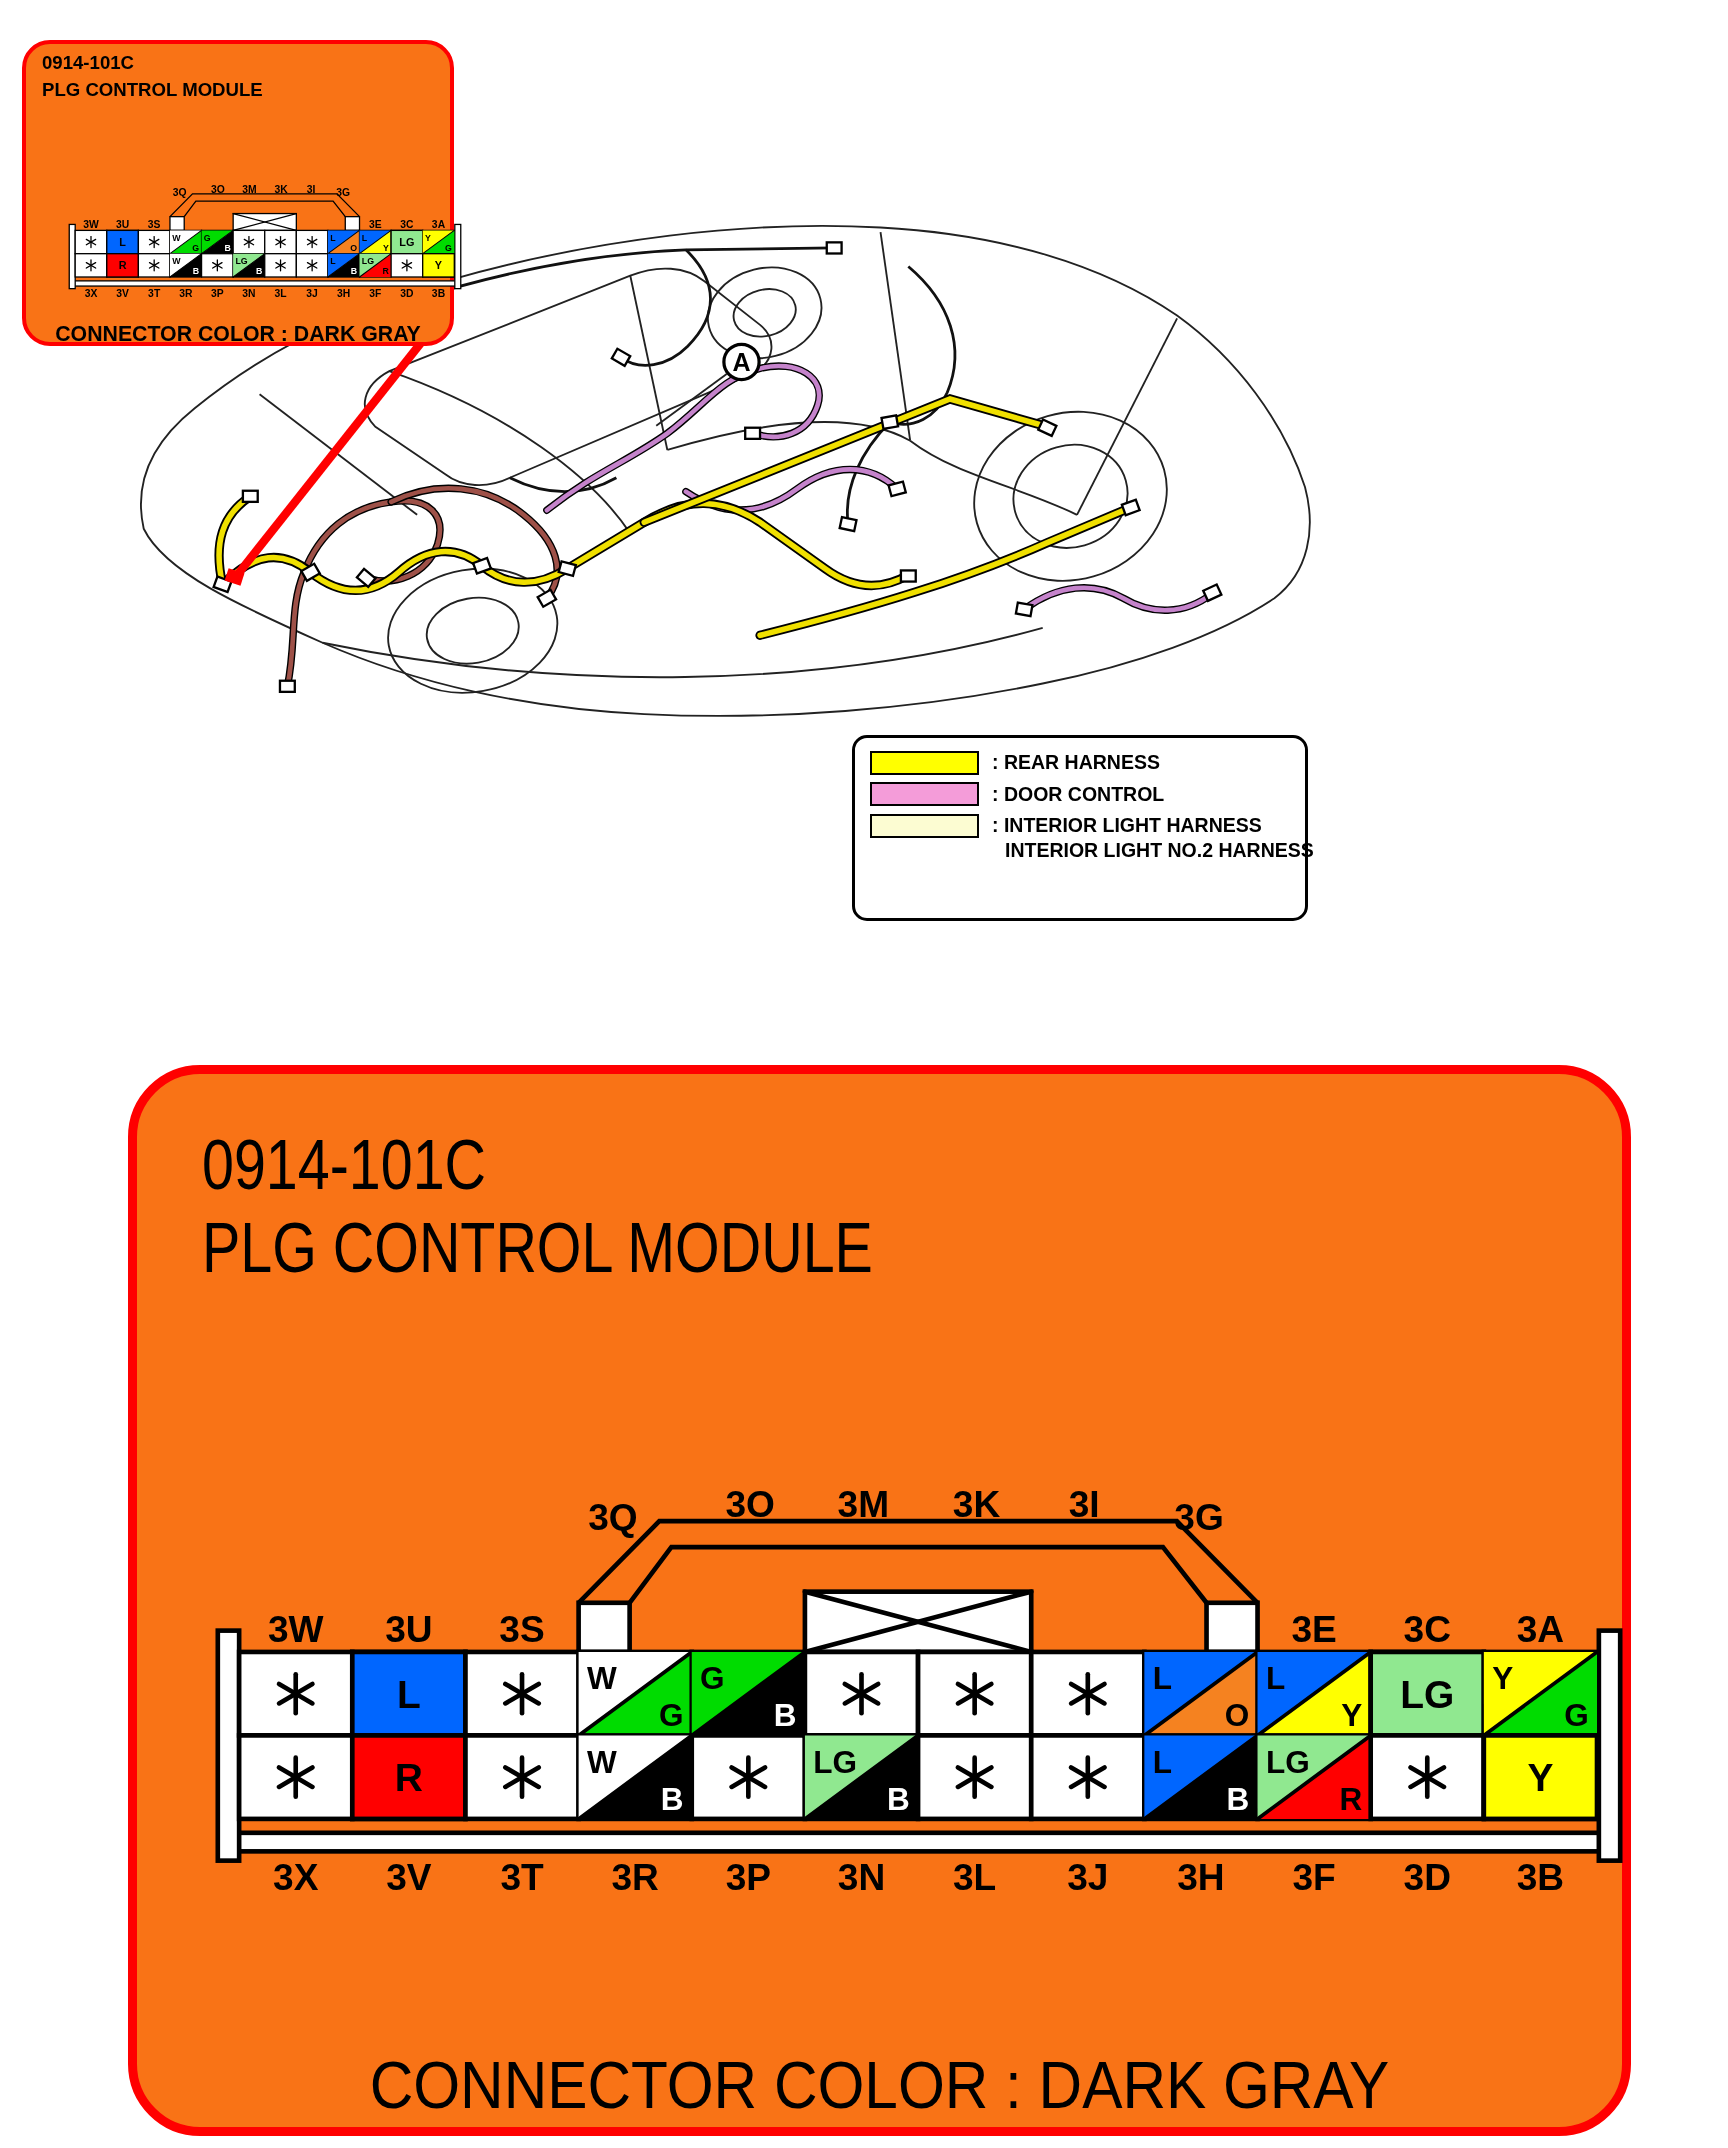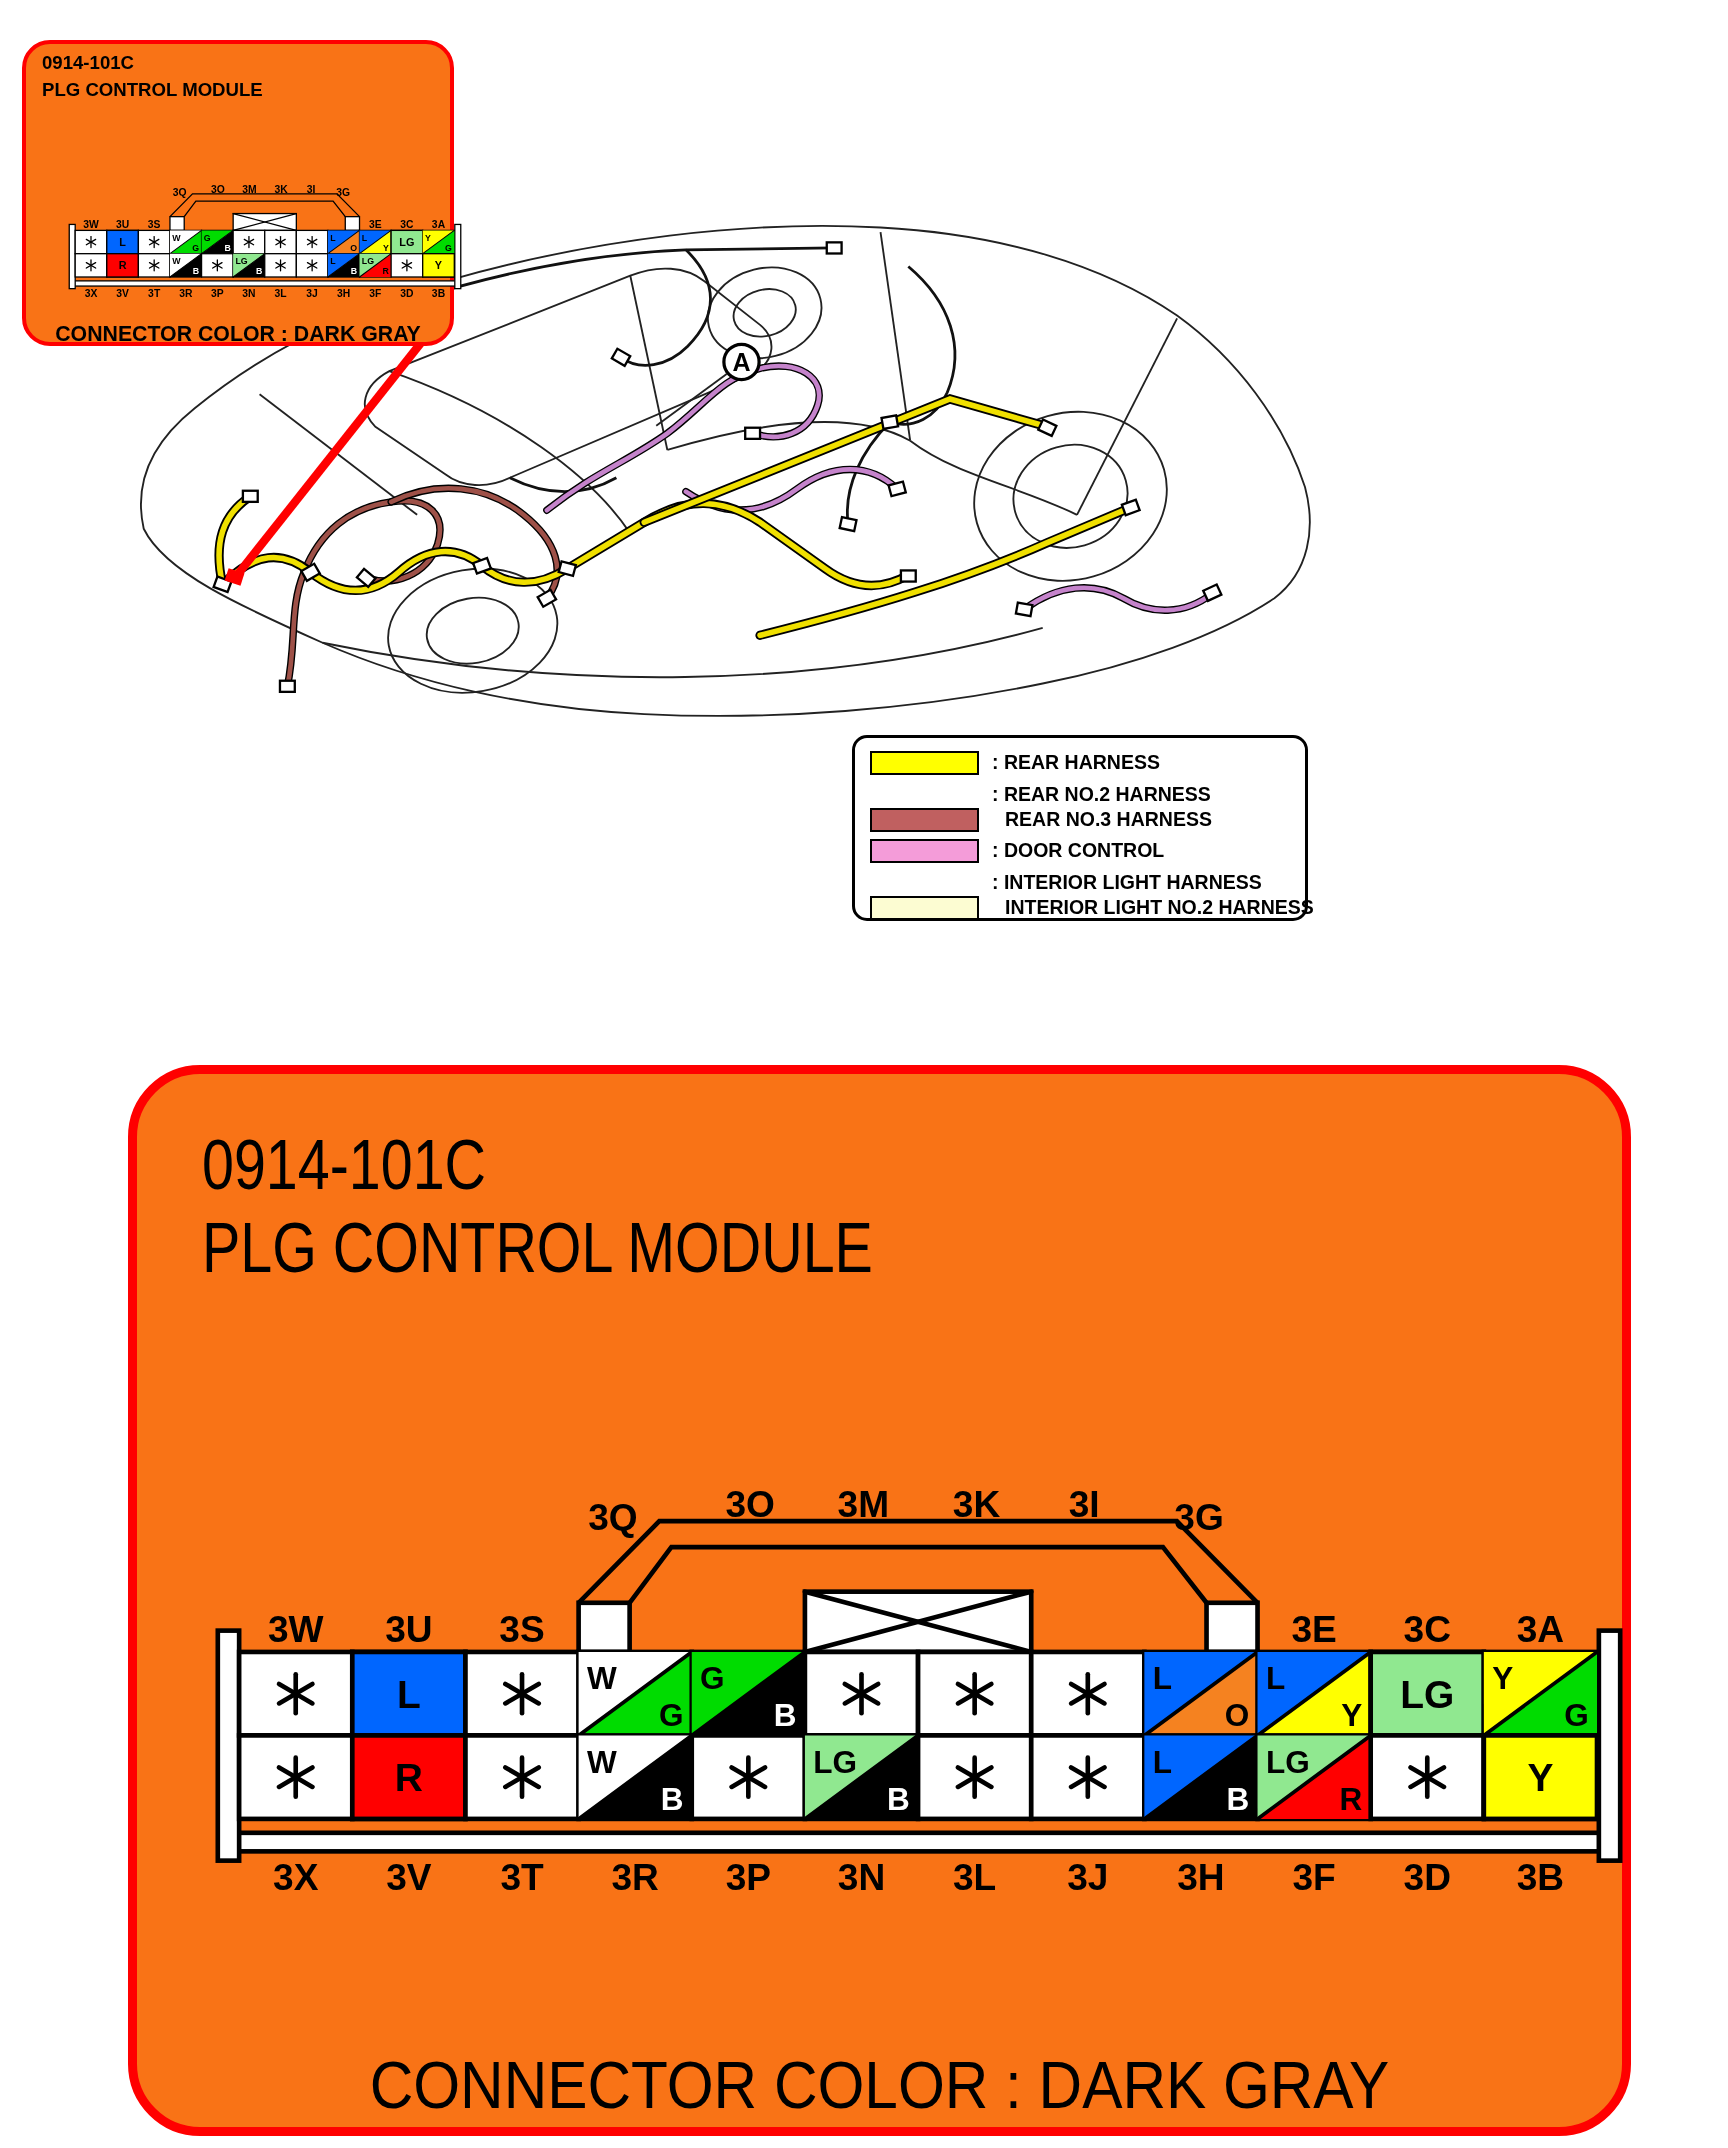--- a/index.html
+++ b/index.html
@@ -15,21 +15,21 @@
               transform:scaleX(0.82);transform-origin:left center;letter-spacing:0;}
   .main-footer{position:absolute;left:0;right:0;top:972px;text-align:center;font-size:67px;color:#000;
                white-space:nowrap;transform:scaleX(0.9);transform-origin:center;}
   .connector-host{position:absolute;}
   .connector-host svg{display:block;width:100%;height:100%;}
   #connector-mini{left:31px;top:139px;width:416px;height:123px;}
   #connector-big{left:40px;top:408px;width:1484px;height:441px;}
   #car-art{position:absolute;left:111px;top:209px;width:1261px;height:519px;}
   #legend-box{position:absolute;left:852px;top:735px;width:456px;height:186px;background:#fff;
               border:3.7px solid #000;border-radius:15px;box-sizing:border-box;padding:12px 13px 0 15px;}
-  .legend-row{display:flex;align-items:flex-end;margin-bottom:6.5px;}
+  .legend-row{display:flex;align-items:flex-start;margin-bottom:6.5px;}
   .legend-swatch{flex:0 0 auto;width:109px;height:24px;border:2.8px solid #000;box-sizing:border-box;margin-right:13px;margin-top:0.9px;}
   .legend-text{font-size:19.5px;font-weight:bold;line-height:25px;color:#000;white-space:nowrap;}
   .legend-line.cont{padding-left:13px;}
 </style>
 </head>
 <body>
 
 <div id="stage">
 
   <svg id="car-art" viewBox="0 0 1360 560">
@@ -291,27 +291,20 @@
 
   <div id="legend-box">
     <div id="legend-items">
         <div class="legend-row">
           <div class="legend-swatch" style="background: rgb(255, 255, 0);"></div>
           <div class="legend-text">
             <div class="legend-line">: REAR HARNESS</div>
           </div>
         </div>
         <div class="legend-row">
-          <div class="legend-swatch" style="background: rgb(192, 96, 96);"></div>
-          <div class="legend-text">
-            <div class="legend-line">: REAR NO.2 HARNESS</div>
-            <div class="legend-line cont">REAR NO.3 HARNESS</div>
-          </div>
-        </div>
-        <div class="legend-row">
           <div class="legend-swatch" style="background: rgb(244, 156, 217);"></div>
           <div class="legend-text">
             <div class="legend-line">: DOOR CONTROL</div>
           </div>
         </div>
         <div class="legend-row">
           <div class="legend-swatch" style="background: rgb(252, 252, 210);"></div>
           <div class="legend-text">
             <div class="legend-line">: INTERIOR LIGHT HARNESS</div>
             <div class="legend-line cont">INTERIOR LIGHT NO.2 HARNESS</div>

